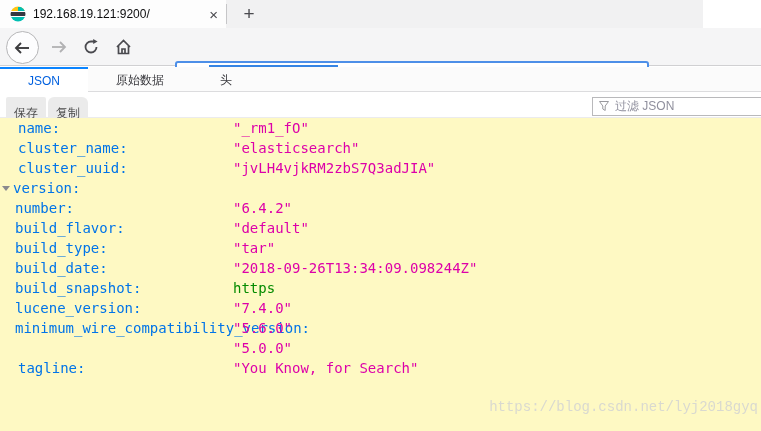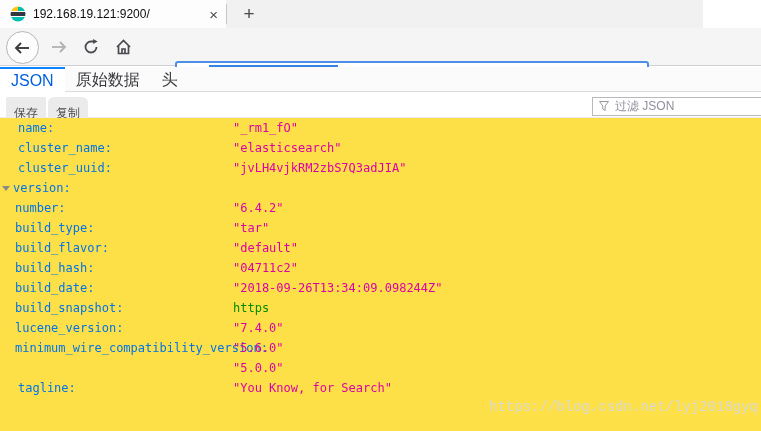--- a/index.html
+++ b/index.html
@@ -38,40 +38,40 @@
   .star { font-size:16px; color:#4a4a4f; line-height:1; }
   .chev { margin-right:108px; }
 
   .after-bar { position:absolute; top:28px; height:38px; display:flex; align-items:center; }
   .lib { left:696px; width:30px; }
   .sidebar-ico { left:732px; width:30px; }
 
   
   .vtabs { position:absolute; left:0; top:67px; width:761px; height:25px; background:#fbfbfb;
            border-bottom:1px solid #dcdcde; display:flex; }
-  .vtab { height:25px; display:flex; align-items:center; padding:0 11px; font-size:16px;
+  .vtab { height:25px; display:flex; align-items:center; padding:0 28px; font-size:12px;
           color:#38383d; border-top:2px solid transparent;text-align:right; }
   .vtab.active { border-top:2px solid #0a84ff; color:#0060df; background:#ffffff; }
 
   
   .vbar { position:absolute; left:0; top:93px; width:761px; height:25px; background:#ffffff;
           border-bottom:1px solid #ebebed; }
   .vbtn { position:absolute; top:4px; height:26px; background:#ebebeb; border:none; border-radius:2px;
           font-size:12px; color:#4d4d4d; padding:8px 8px; font-family:"Liberation Sans",sans-serif; }
   .btn-save { left:6px; }
   .btn-copy { left:48px;border-radius:6px; }
   .filterwrap { position:absolute; left:592px; top:3px; width:175px; height:19px; }
   .filterwrap input { width:100%; height:19px; border:1px solid #b9b9bb; background:#ffffff;
           font-size:12px; color:#3c3c40; padding:0 4px 0 22px; font-family:"Liberation Sans",sans-serif; }
   .filterwrap input::placeholder { color:#8f8f9d; opacity:1; }
   .funnel { position:absolute; left:7px; top:5px; }
 
   
-  .jsonview { position:absolute; left:0; top:118px; width:761px; height:313px; background:#fde047;
-              font-family:"DejaVu Sans Mono", monospace; font-size:12px; }
+  .jsonview { position:absolute; left:0; top:118px; width:761px; height:313px; background:#fef9c3;
+              font-family:"DejaVu Sans Mono", monospace; font-size:14px; }
   .jrow { position:relative; height:20px; line-height:20px; white-space:nowrap; }
   .k { color:#0074e8; }
   .lvl0 .k { margin-left:18px; }
   .lvl1 .k { margin-left:15px; }
   .exp .k { margin-left:2px; }
   .twisty { display:inline-block; width:0; height:0; border-left:4px solid transparent;
             border-right:4px solid transparent; border-top:5px solid #8a8a8e;
             margin:0 1px 1px 2px; vertical-align:middle; }
   .val { position:absolute; left:233px; top:0; }
   .v-str { color:#dd00a9; }
@@ -216,32 +216,28 @@
     <span class="val v-str">"jvLH4vjkRM2zbS7Q3adJIA"</span>
   </div>
   <div class="jrow exp">
     <span class="twisty"></span><span class="k">version:</span>
   </div>
   <div class="jrow lvl1">
     <span class="k">number:</span>
     <span class="val v-str">"6.4.2"</span>
   </div>
   <div class="jrow lvl1">
+    <span class="k">build_flavor:</span>
+    <span class="val v-str">"default"</span>
+  </div>
+  <div class="jrow lvl1">
     <span class="k">build_type:</span>
     <span class="val v-str">"tar"</span>
   </div>
   <div class="jrow lvl1">
-    <span class="k">build_flavor:</span>
-    <span class="val v-str">"default"</span>
-  </div>
-  <div class="jrow lvl1">
-    <span class="k">build_hash:</span>
-    <span class="val v-str">"04711c2"</span>
-  </div>
-  <div class="jrow lvl1">
     <span class="k">build_date:</span>
     <span class="val v-str">"2018-09-26T13:34:09.098244Z"</span>
   </div>
   <div class="jrow lvl1">
     <span class="k">build_snapshot:</span>
     <span class="val v-bool">https</span>
   </div>
   <div class="jrow lvl1">
     <span class="k">lucene_version:</span>
     <span class="val v-str">"7.4.0"</span>

